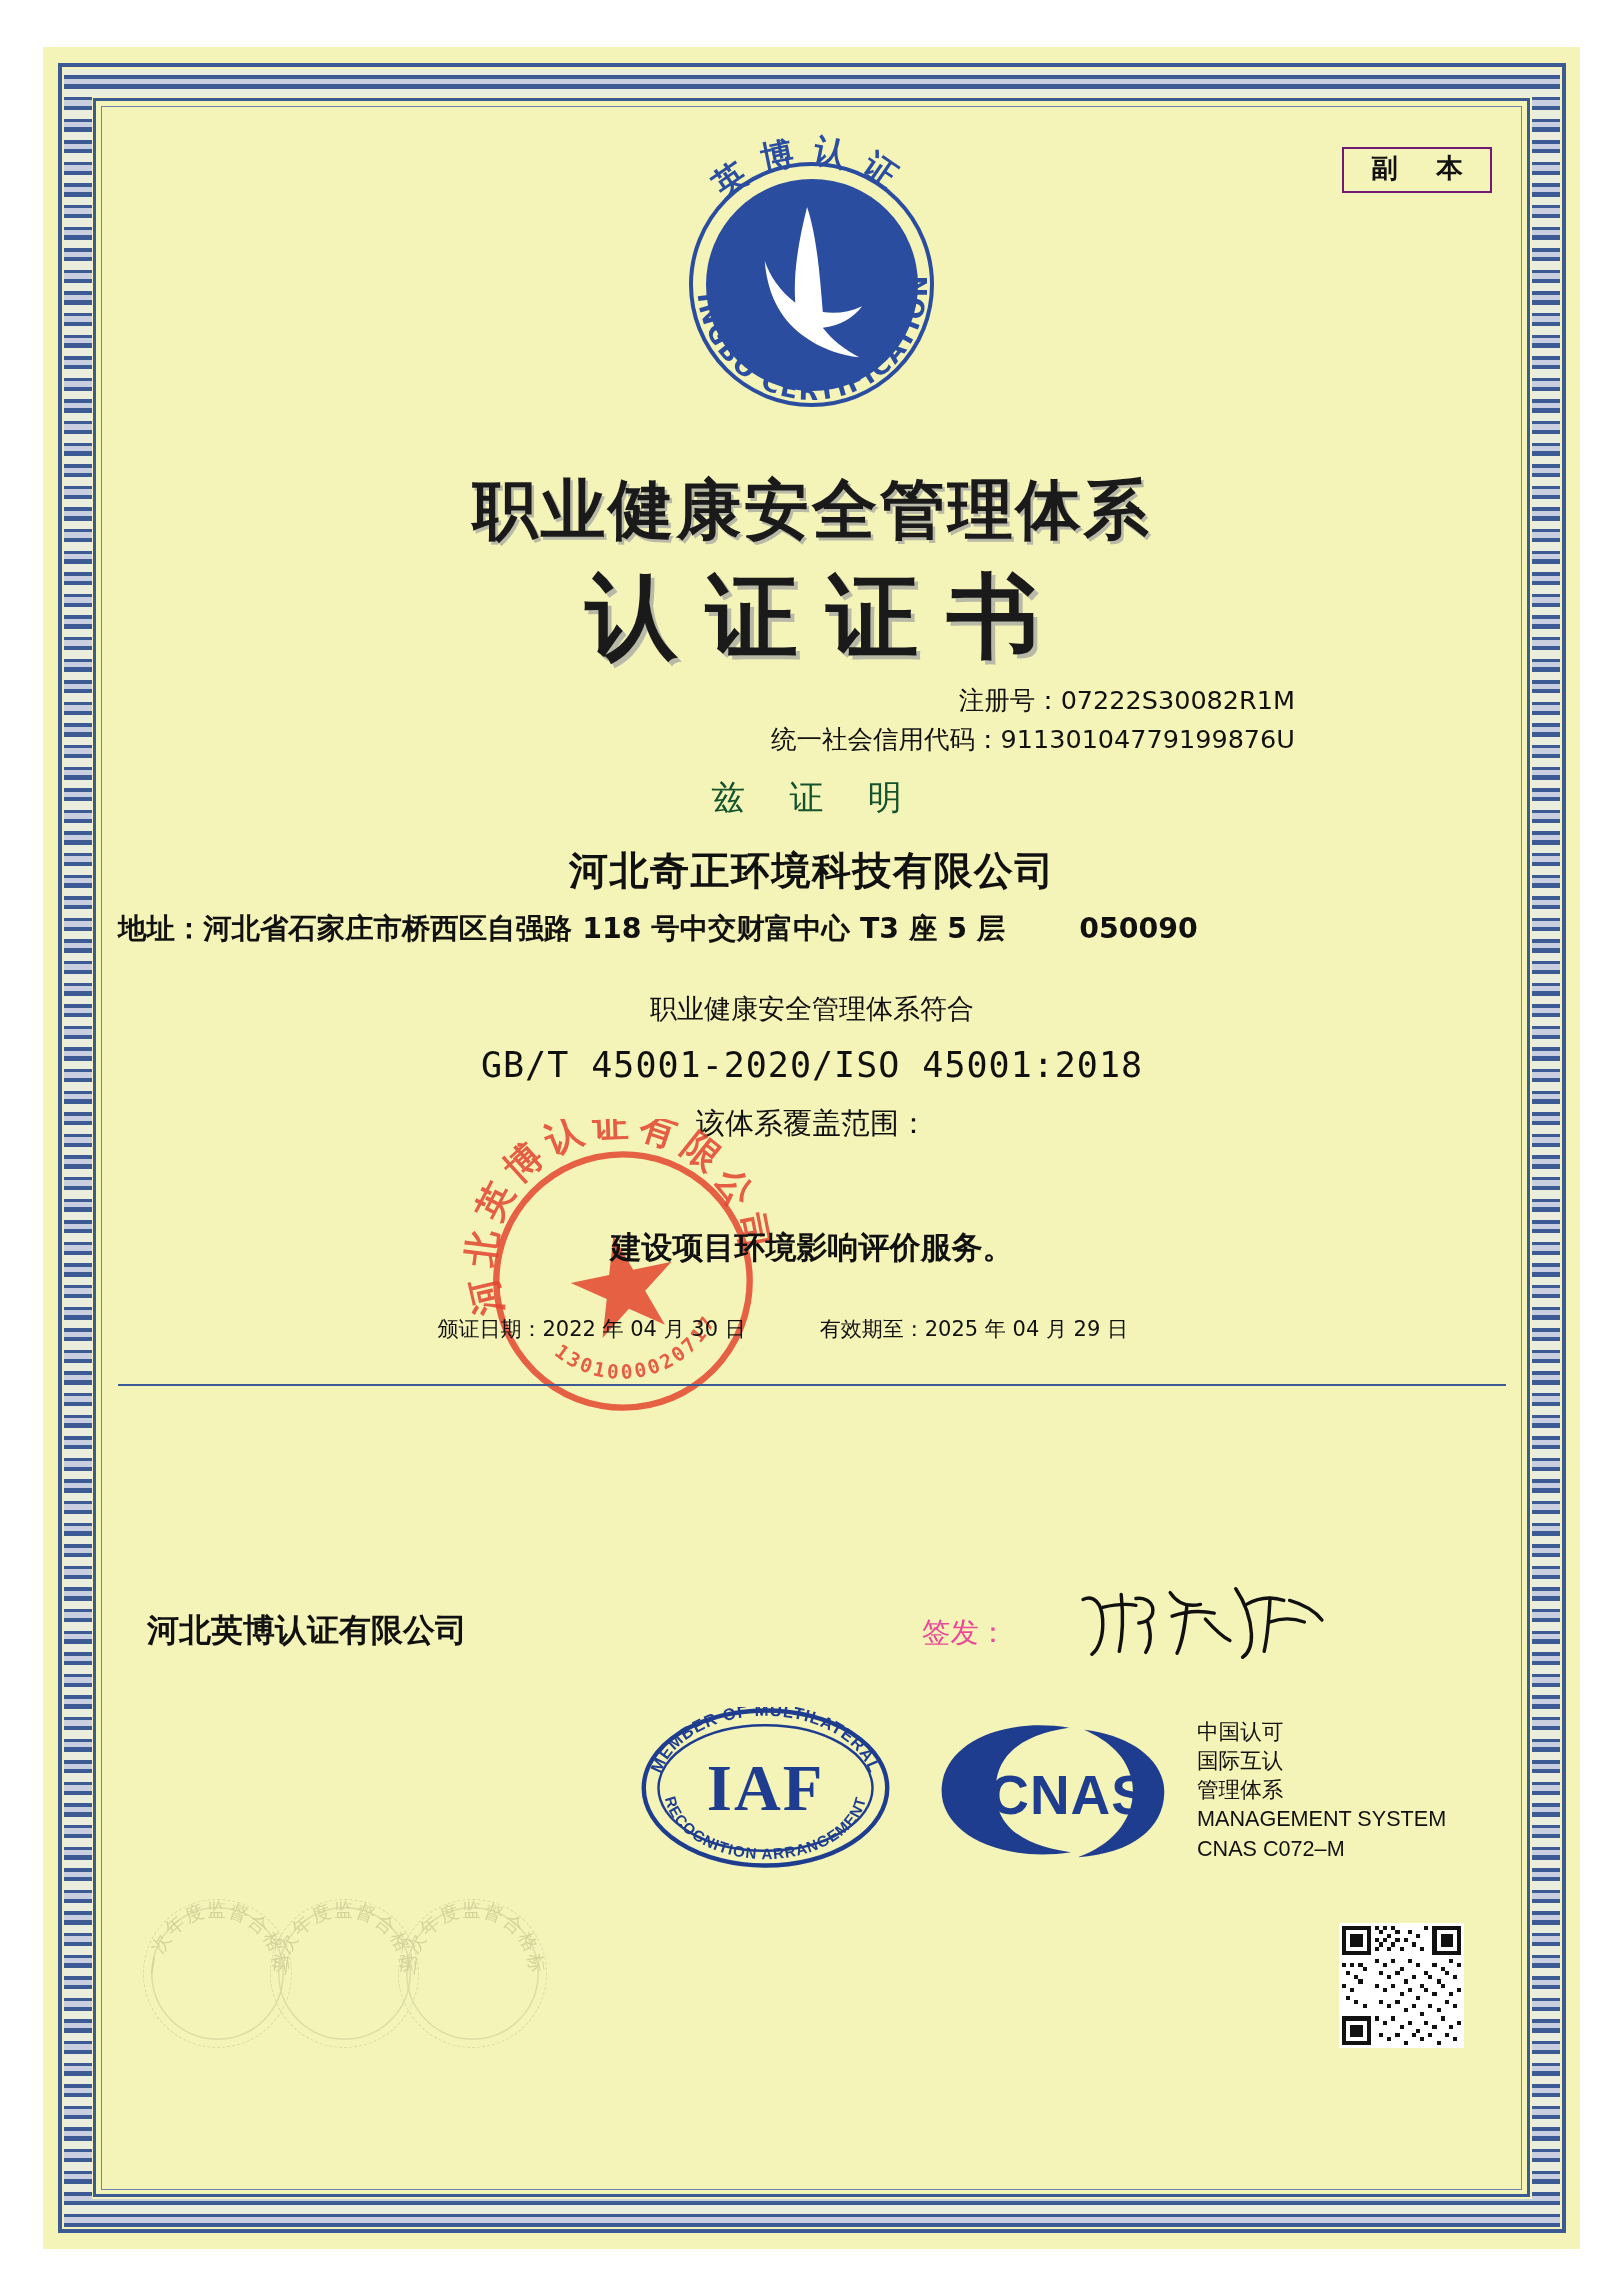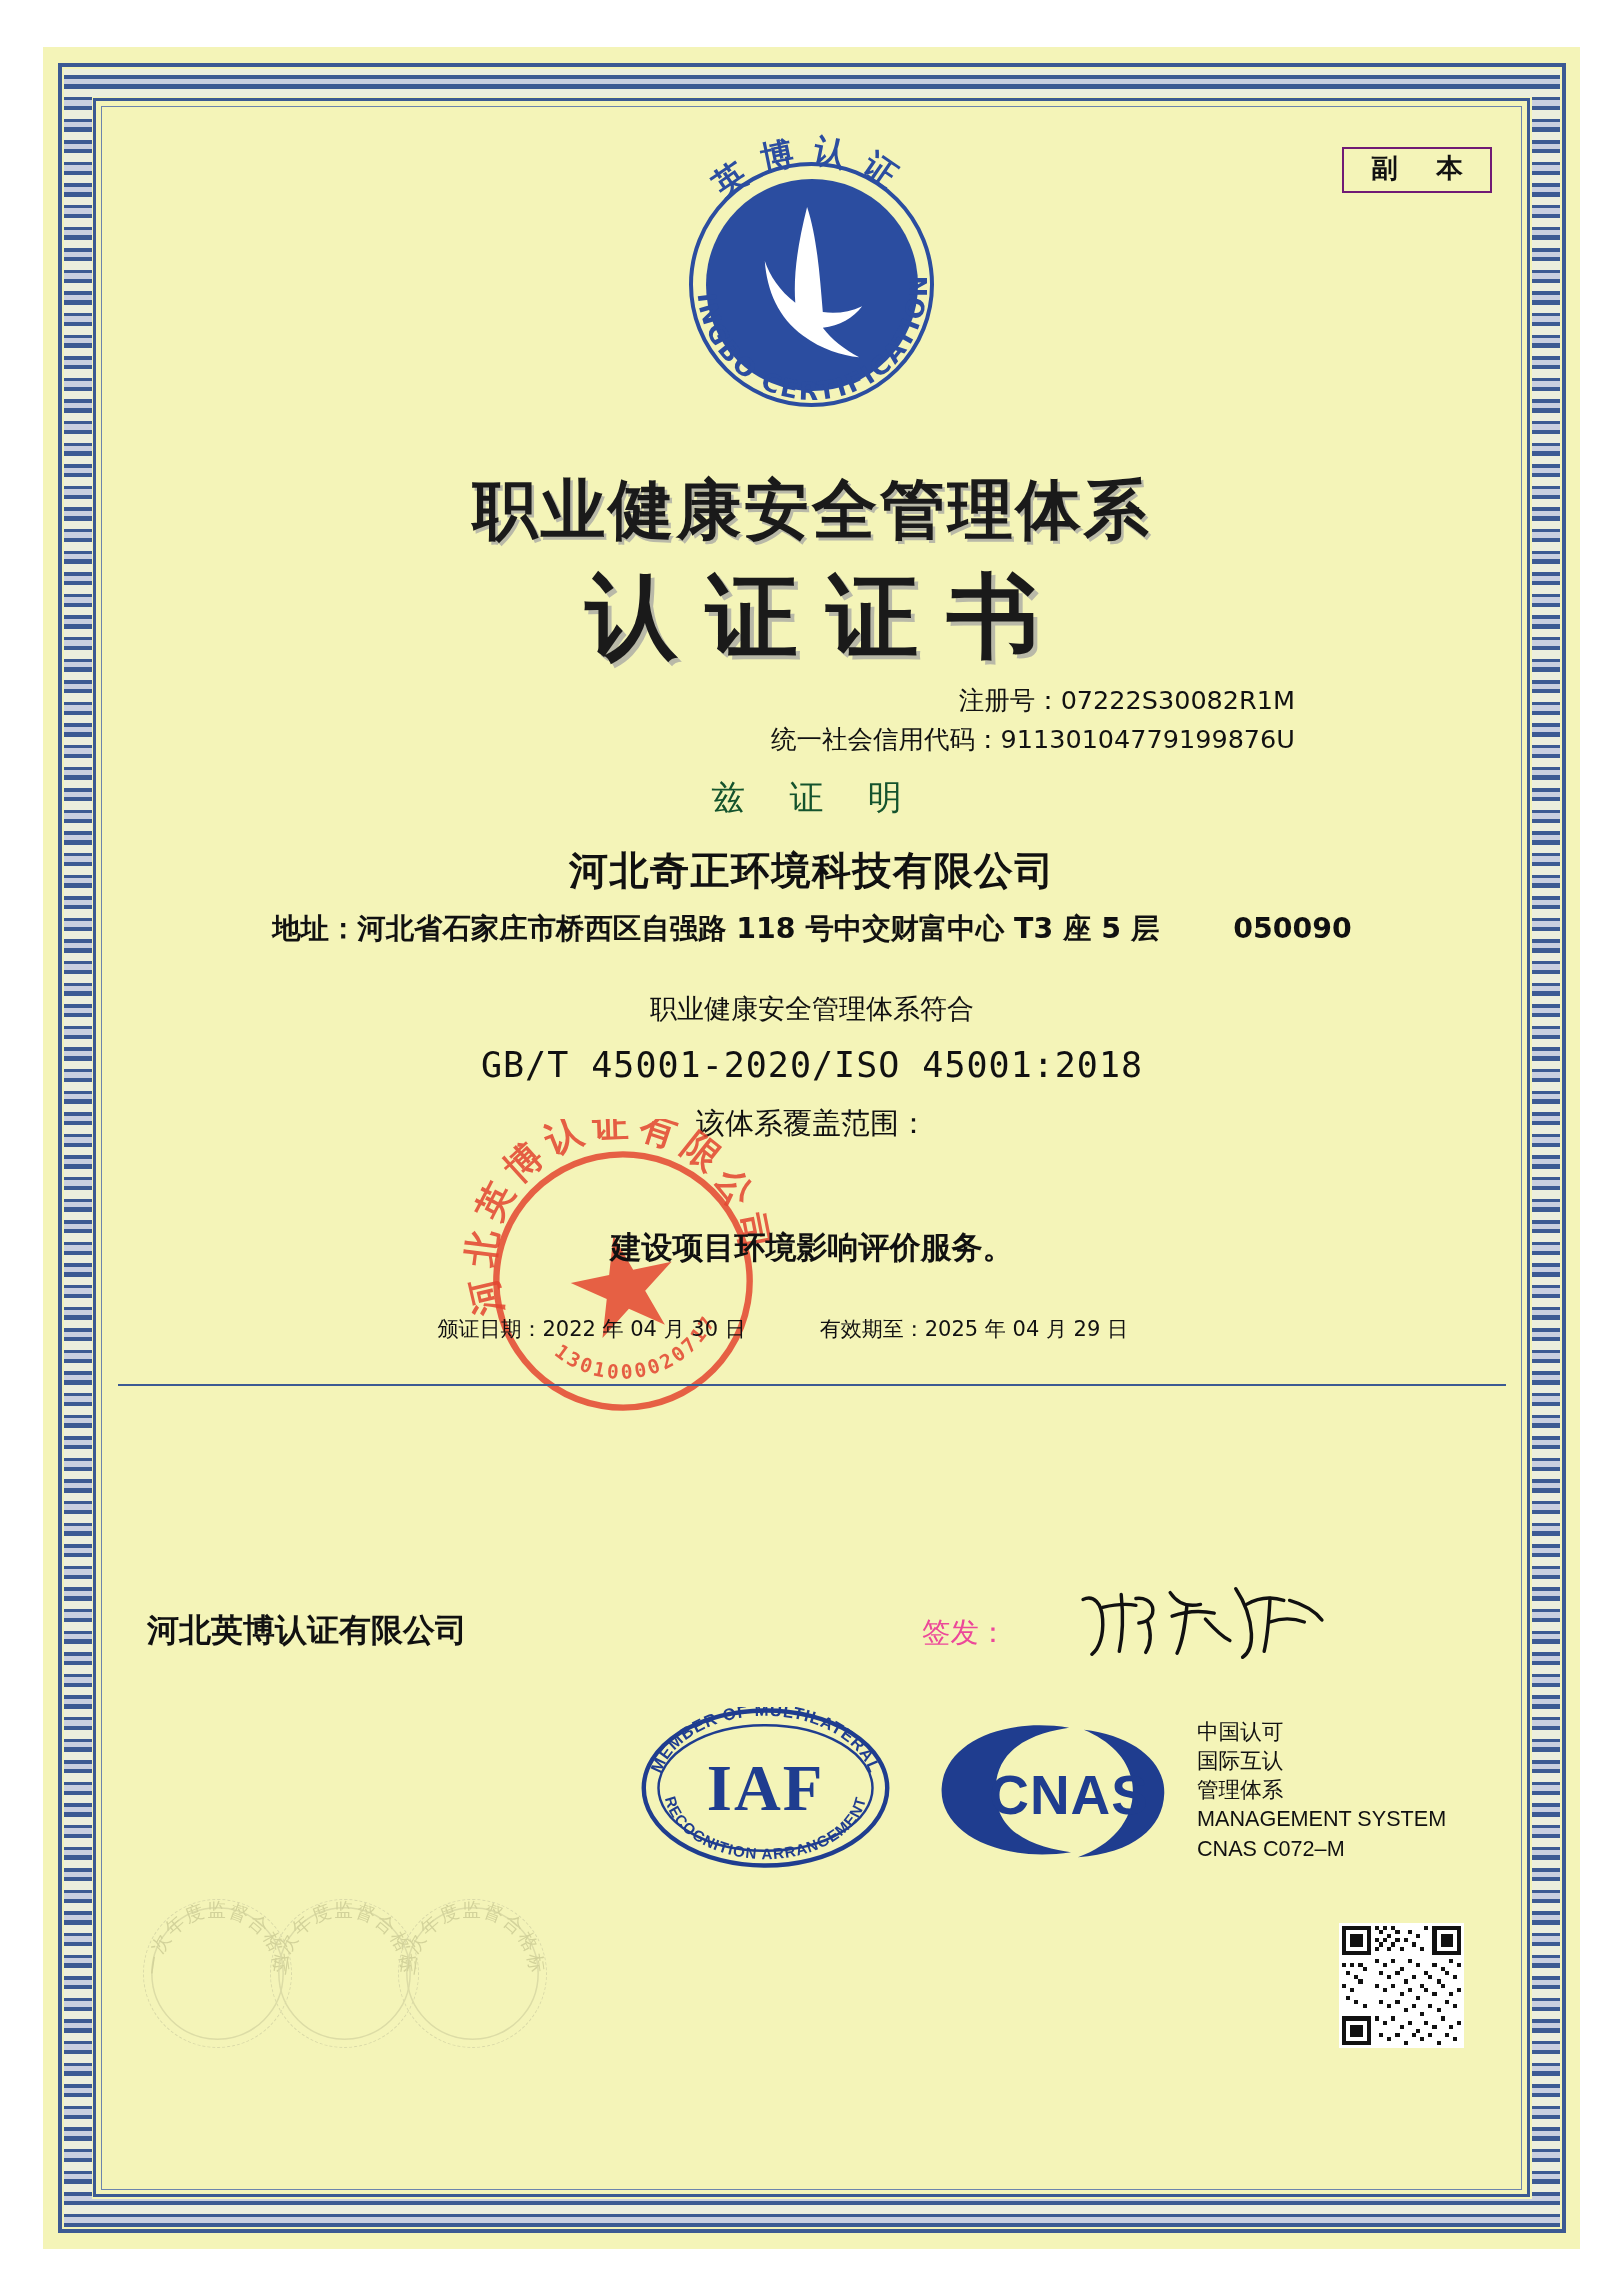--- a/index.html
+++ b/index.html
@@ -232,21 +232,20 @@
     font-weight: 700;
     font-family: "DejaVu Sans", sans-serif;
     letter-spacing: 1.5px;
     color: #111;
   }
 
   .addr-row {
     position: absolute;
     left: 0; right: 0;
     top: 787px;
-    text-align: center;
     font-size: 28.4px;
     font-weight: 700;
     font-family: "DejaVu Sans", sans-serif;
     color: #111;
     white-space: nowrap;
   }
   .addr-row .zip { display: inline-block; margin-left: 74px; }
 
   .conform {
     position: absolute;

